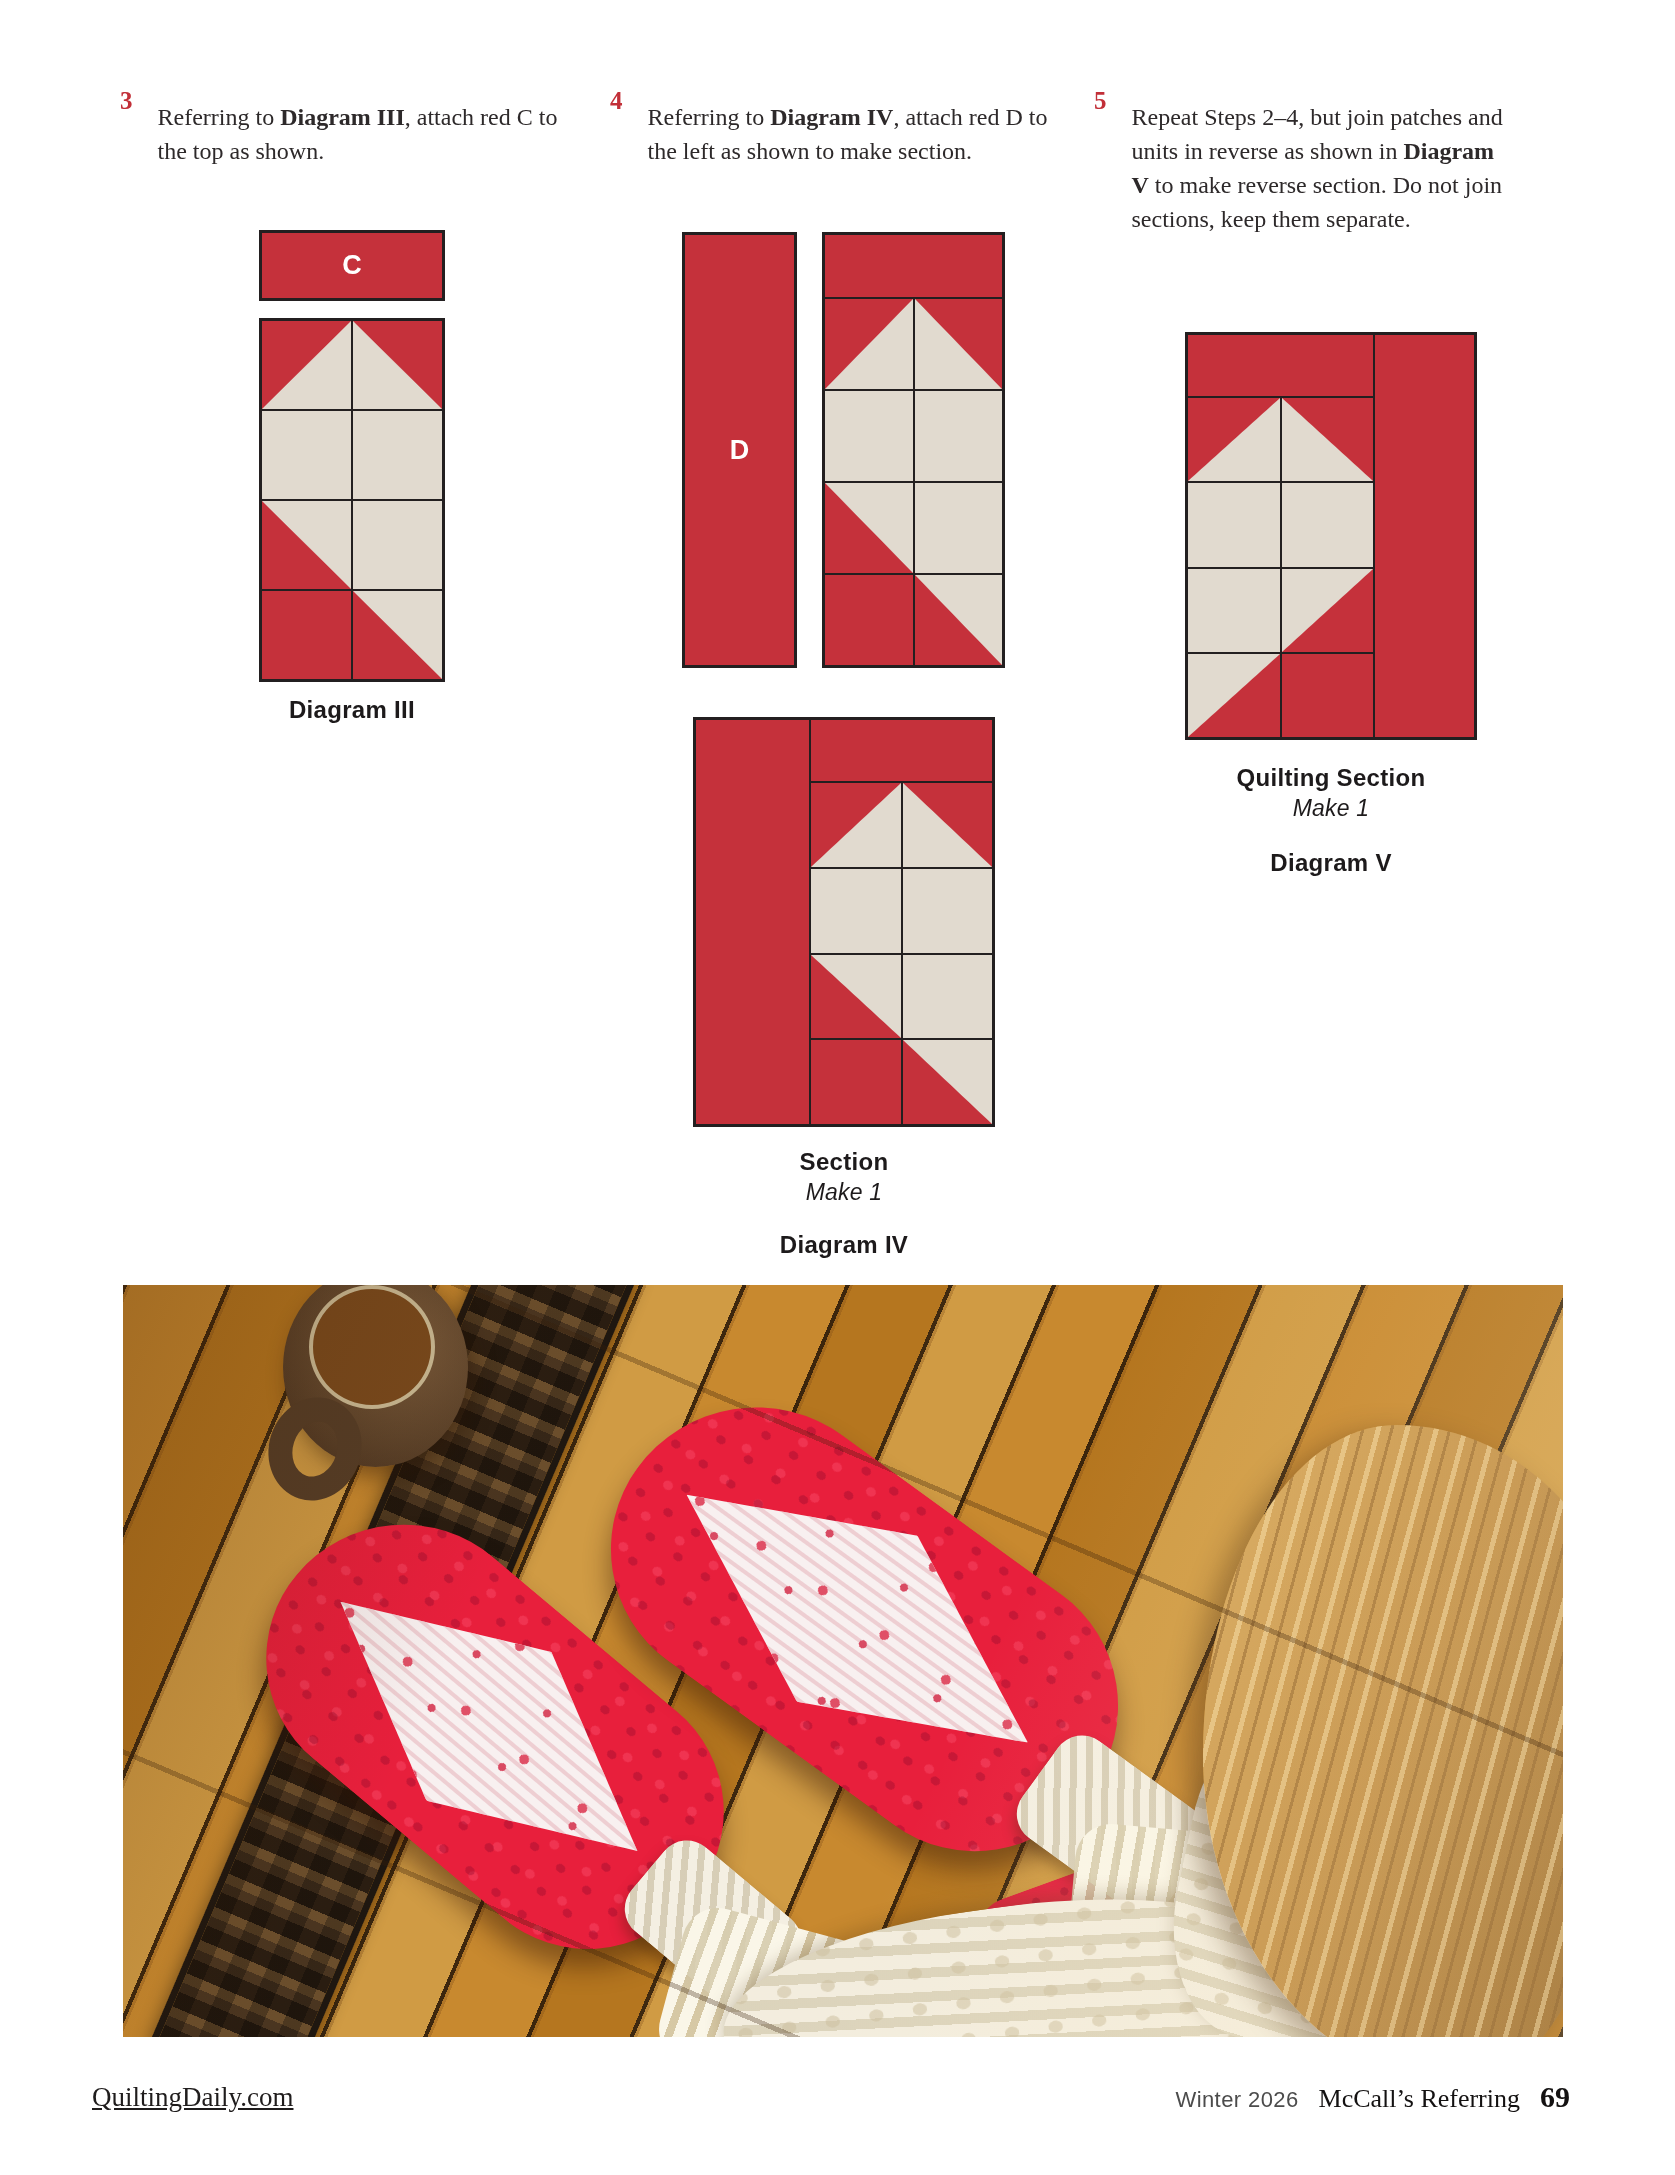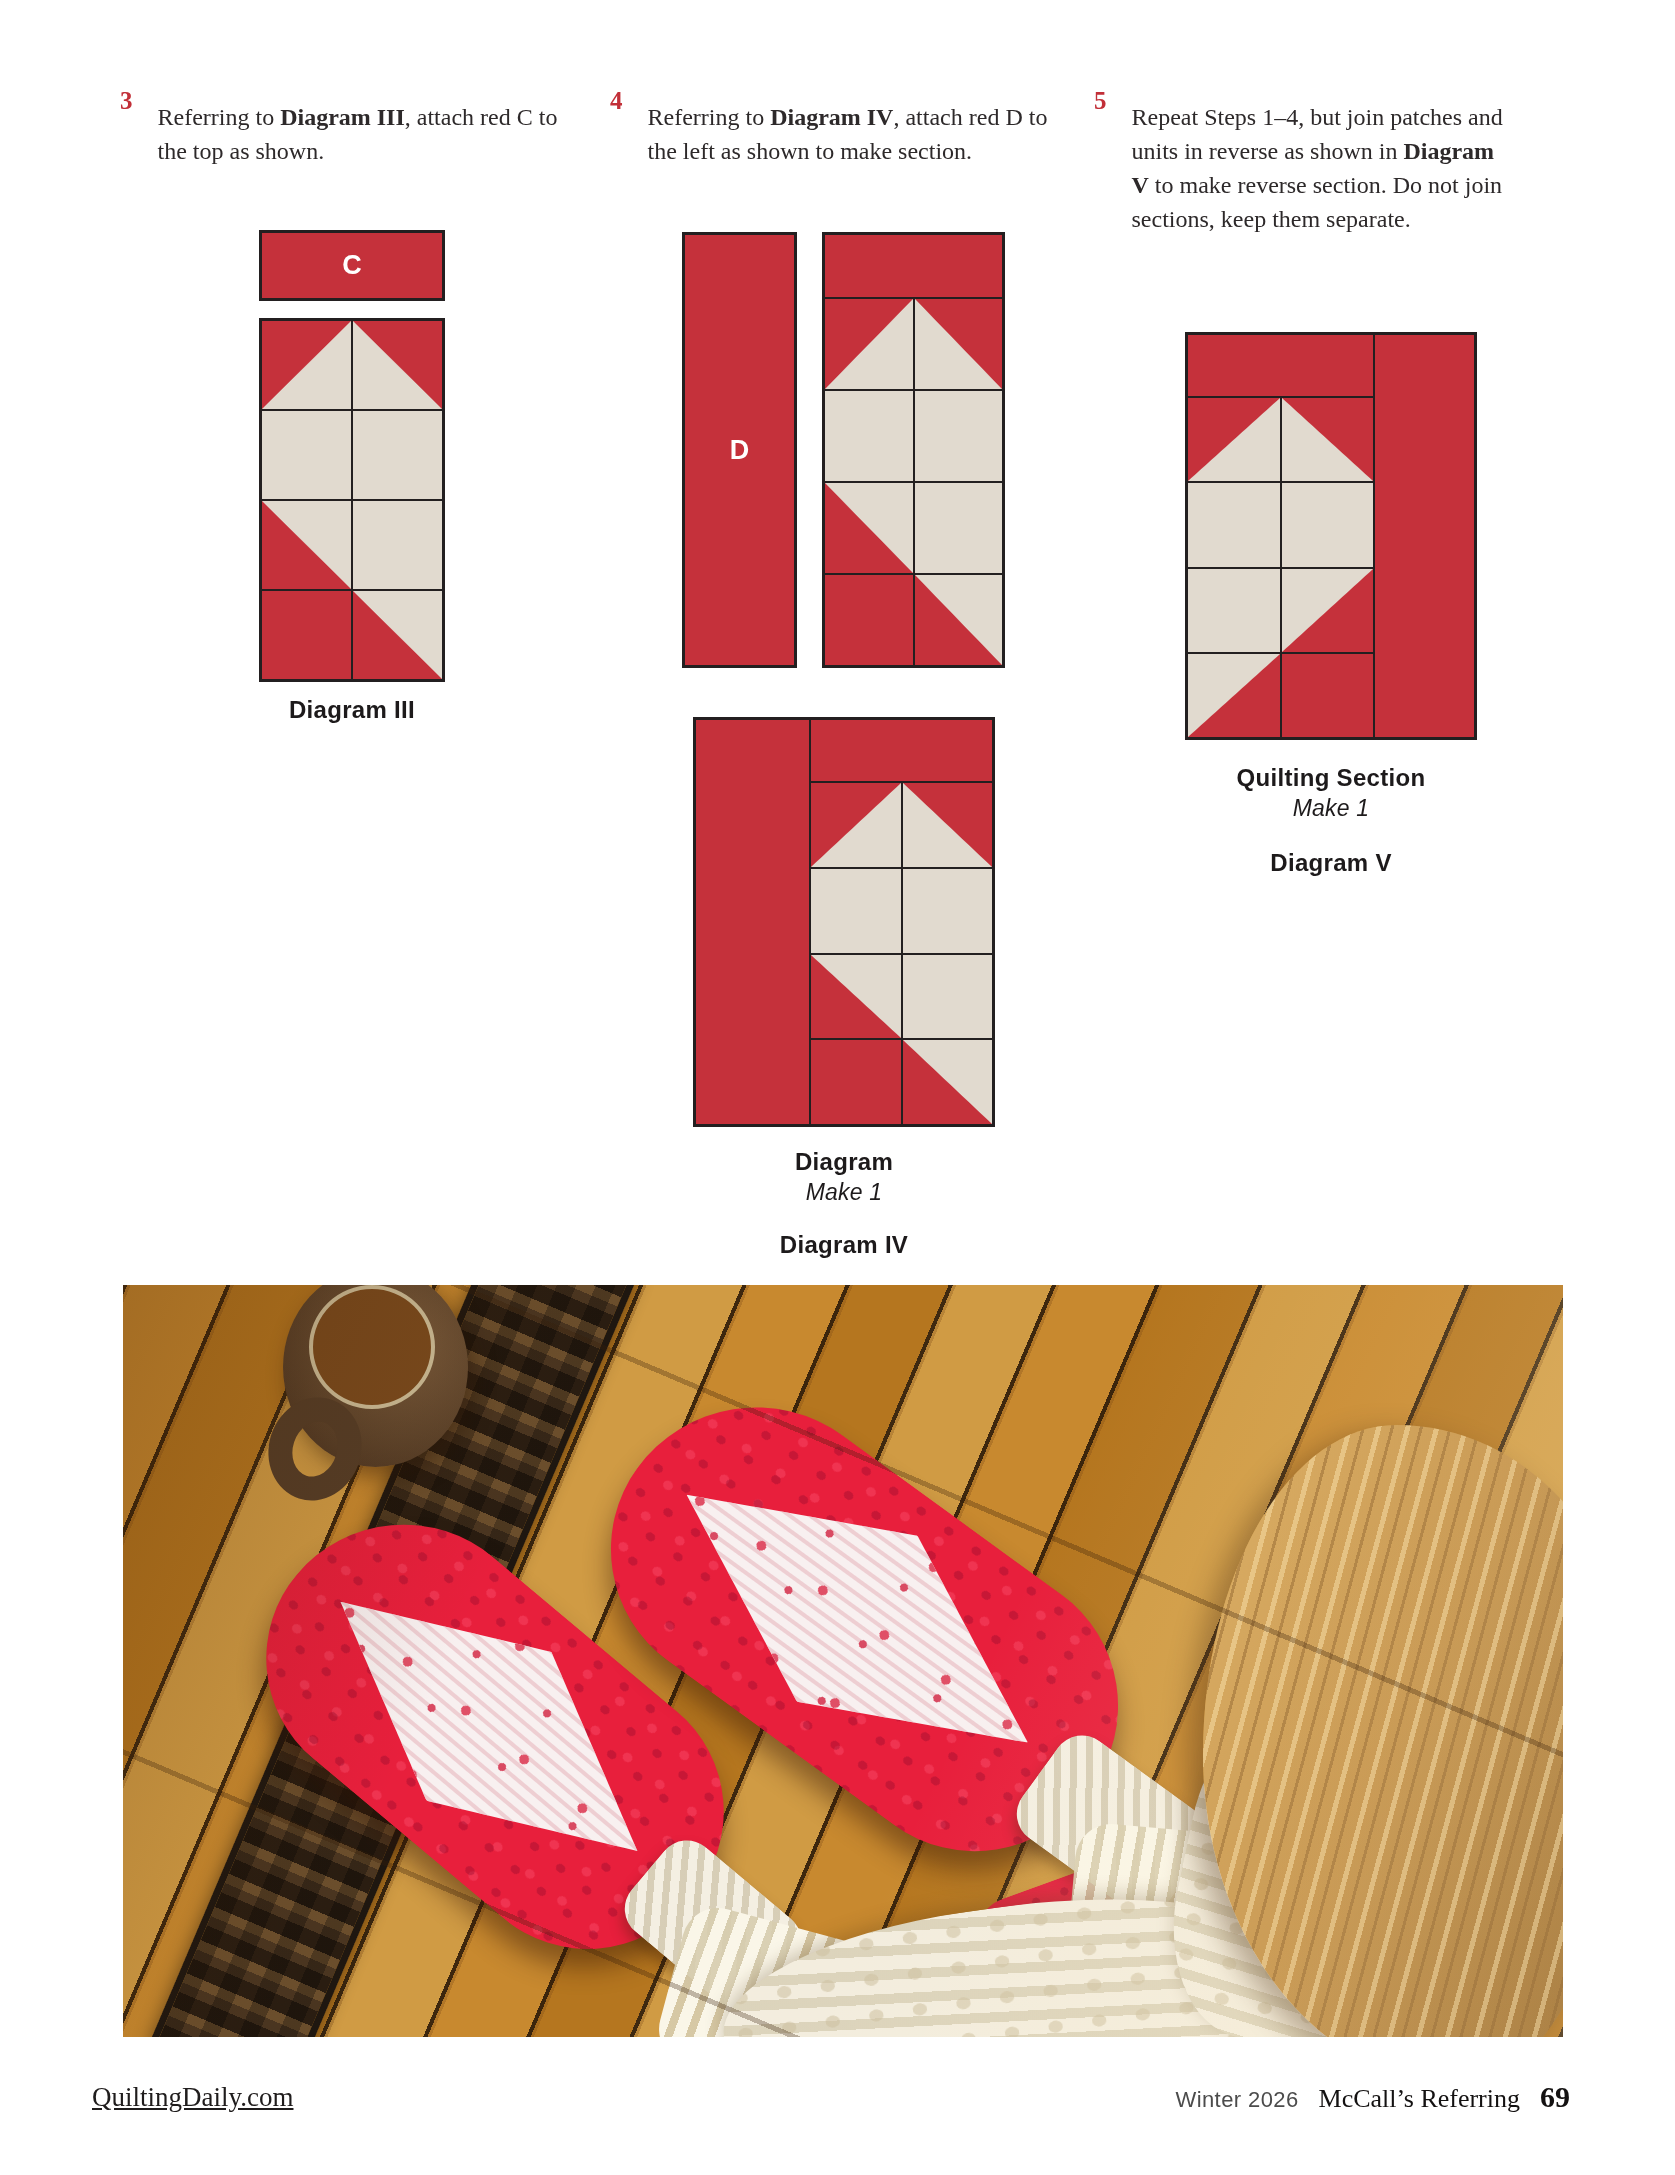--- a/index.html
+++ b/index.html
@@ -126,21 +126,21 @@
     <p class="txt"><span>Referring to </span><b>Diagram III</b><span>, attach red C to the top as shown.</span></p>
   </div>
 
   <div class="step" style="left:610px;top:84px;width:470px;">
     <span class="num">4</span>
     <p class="txt"><span>Referring to </span><b>Diagram IV</b><span>, attach red D to the left as shown to make section.</span></p>
   </div>
 
   <div class="step" style="left:1094px;top:84px;width:436px;">
     <span class="num">5</span>
-    <p class="txt"><span>Repeat Steps 1–4, but join patches and units in reverse as shown in </span><b>Diagram V</b><span> to make reverse section. Do not join sections, keep them separate.</span></p>
+    <p class="txt"><span>Repeat Steps 2–4, but join patches and units in reverse as shown in </span><b>Diagram V</b><span> to make reverse section. Do not join sections, keep them separate.</span></p>
   </div>
 
   <div class="patch" style="left:259px;top:230px;width:186px;height:71px;">
     <span class="lbl">C</span>
   </div>
   <div class="qgrid standalone" style="left: 259px; top: 318px; width: 186px; height: 364px; grid-template-columns: repeat(2, 1fr);">
       <div class="cell cell-cr_br"></div>
       <div class="cell cell-cr_bl"></div>
       <div class="cell cell-cream"></div>
       <div class="cell cell-cream"></div>
@@ -177,21 +177,21 @@
           <div class="cell cell-cr_bl"></div>
           <div class="cell cell-cream"></div>
           <div class="cell cell-cream"></div>
           <div class="cell cell-cr_tr"></div>
           <div class="cell cell-cream"></div>
           <div class="cell cell-red"></div>
           <div class="cell cell-cr_tr"></div>
         </div>
     </div>
   </div>
-  <div class="cap" style="left:693px;top:1148px;width:302px;">Diagram</div>
+  <div class="cap" style="left:693px;top:1148px;width:302px;">Section</div>
   <div class="cap make" style="left:693px;top:1179px;width:302px;">Make 1</div>
   <div class="cap" style="left:693px;top:1231px;width:302px;">Diagram IV</div>
 
   <div class="joined" style="left:1185px;top:332px;width:292px;height:408px;">
     <div class="ucol" style="width:185px;margin-right:2px;">
       <div class="cstrip" style="height:61px;"></div>
       <div class="qgrid" style="grid-template-columns: repeat(2, 1fr);">
           <div class="cell cell-cr_br"></div>
           <div class="cell cell-cr_bl"></div>
           <div class="cell cell-cream"></div>

